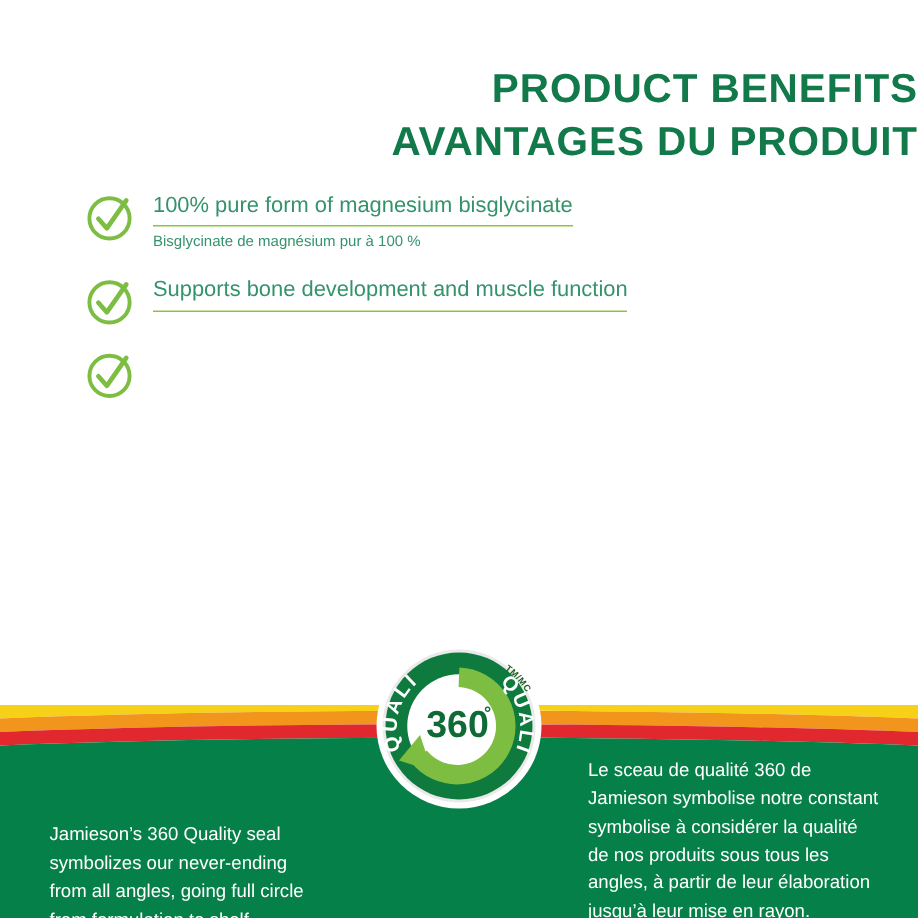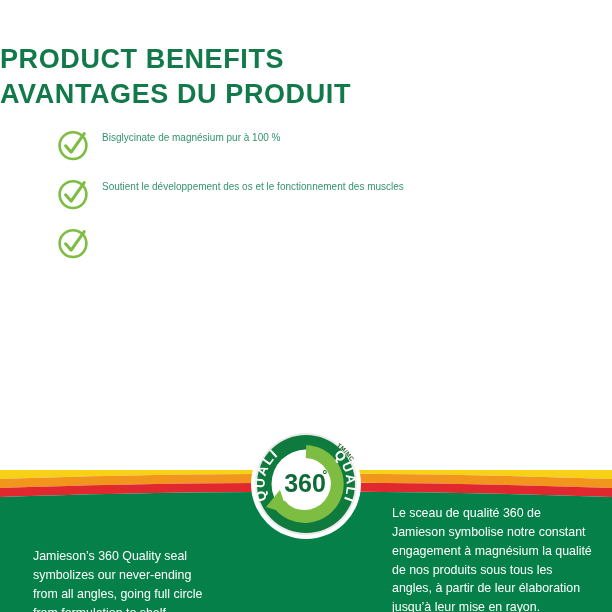--- a/index.html
+++ b/index.html
@@ -17,21 +17,21 @@
     background: #ffffff;
     overflow: hidden;
   }
 
   
   .heading {
     position: absolute;
     left: 0;
     top: 42px;
     width: 612px;
-    text-align: left;
+    text-align: right;
     color: #12794a;
     font-size: 27px;
     font-weight: bold;
     letter-spacing: 0.6px;
     line-height: 1.28;
   }
   .heading div { white-space: nowrap; }
 
   
   .benefits {
@@ -115,33 +115,34 @@
   <div class="benefits">
 
     <div class="benefit">
       <div class="check-wrap">
         <svg class="check-icon" width="34" height="34" viewBox="0 0 34 34">
           <circle cx="17" cy="17.6" r="13.4" fill="none" stroke="#7dbd42" stroke-width="2.6"></circle>
           <path d="M9.6 17.8 L15.2 24.2 L28.2 5.6" fill="none" stroke="#7dbd42" stroke-width="3.1" stroke-linecap="round" stroke-linejoin="round"></path>
         </svg>
       </div>
       <div class="benefit-text">
+        <div class="b-en">100% pure form of magnesium bisglycinate</div>
         <div class="b-fr">Bisglycinate de magnésium pur à 100 %</div>
       </div>
     </div>
 
     <div class="benefit">
       <div class="check-wrap">
         <svg class="check-icon" width="34" height="34" viewBox="0 0 34 34">
           <circle cx="17" cy="17.6" r="13.4" fill="none" stroke="#7dbd42" stroke-width="2.6"></circle>
           <path d="M9.6 17.8 L15.2 24.2 L28.2 5.6" fill="none" stroke="#7dbd42" stroke-width="3.1" stroke-linecap="round" stroke-linejoin="round"></path>
         </svg>
       </div>
       <div class="benefit-text">
-        <div class="b-fr">Soutient le développement des os et le fonctionnement des muscles</div>
+        <div class="b-en">Supports bone development and muscle function</div>
       </div>
     </div>
 
 
     <div class="benefit">
       <div class="check-wrap">
         <svg class="check-icon" width="34" height="34" viewBox="0 0 34 34">
           <circle cx="17" cy="17.6" r="13.4" fill="none" stroke="#7dbd42" stroke-width="2.6"></circle>
           <path d="M9.6 17.8 L15.2 24.2 L28.2 5.6" fill="none" stroke="#7dbd42" stroke-width="3.1" stroke-linecap="round" stroke-linejoin="round"></path>
         </svg>
@@ -193,19 +194,19 @@
   <div class="footer-col footer-en">
     <div>Jamieson’s 360 Quality seal</div>
     <div>symbolizes our never-ending</div>
     <div>from all angles, going full circle</div>
     <div>from formulation to shelf.</div>
   </div>
 
   <div class="footer-col footer-fr">
     <div>Le sceau de qualité 360 de</div>
     <div>Jamieson symbolise notre constant</div>
-    <div>engagement à magnésium la qualité</div>
+    <div>symbolise à considérer la qualité</div>
     <div>de nos produits sous tous les</div>
     <div>angles, à partir de leur élaboration</div>
     <div>jusqu’à leur mise en rayon.</div>
   </div>
 
 </div>
 
 </body></html>

